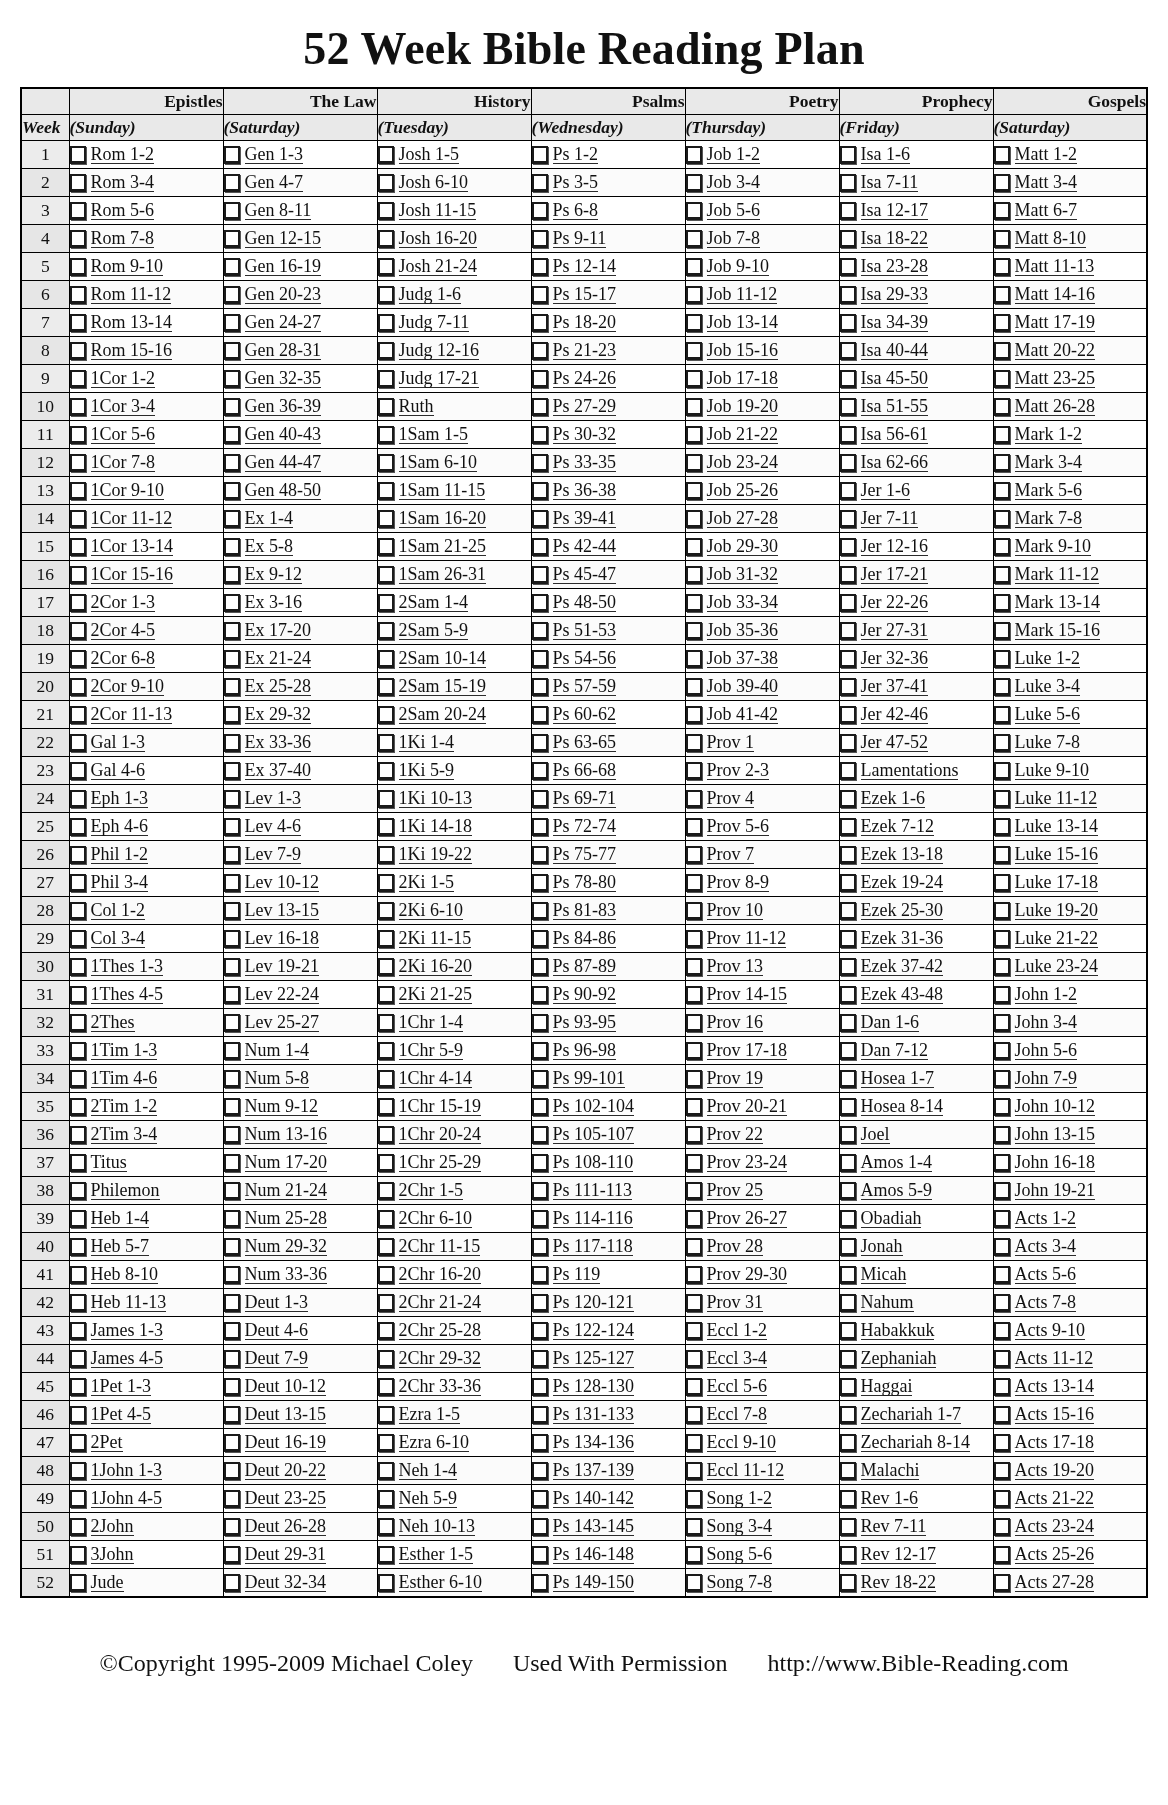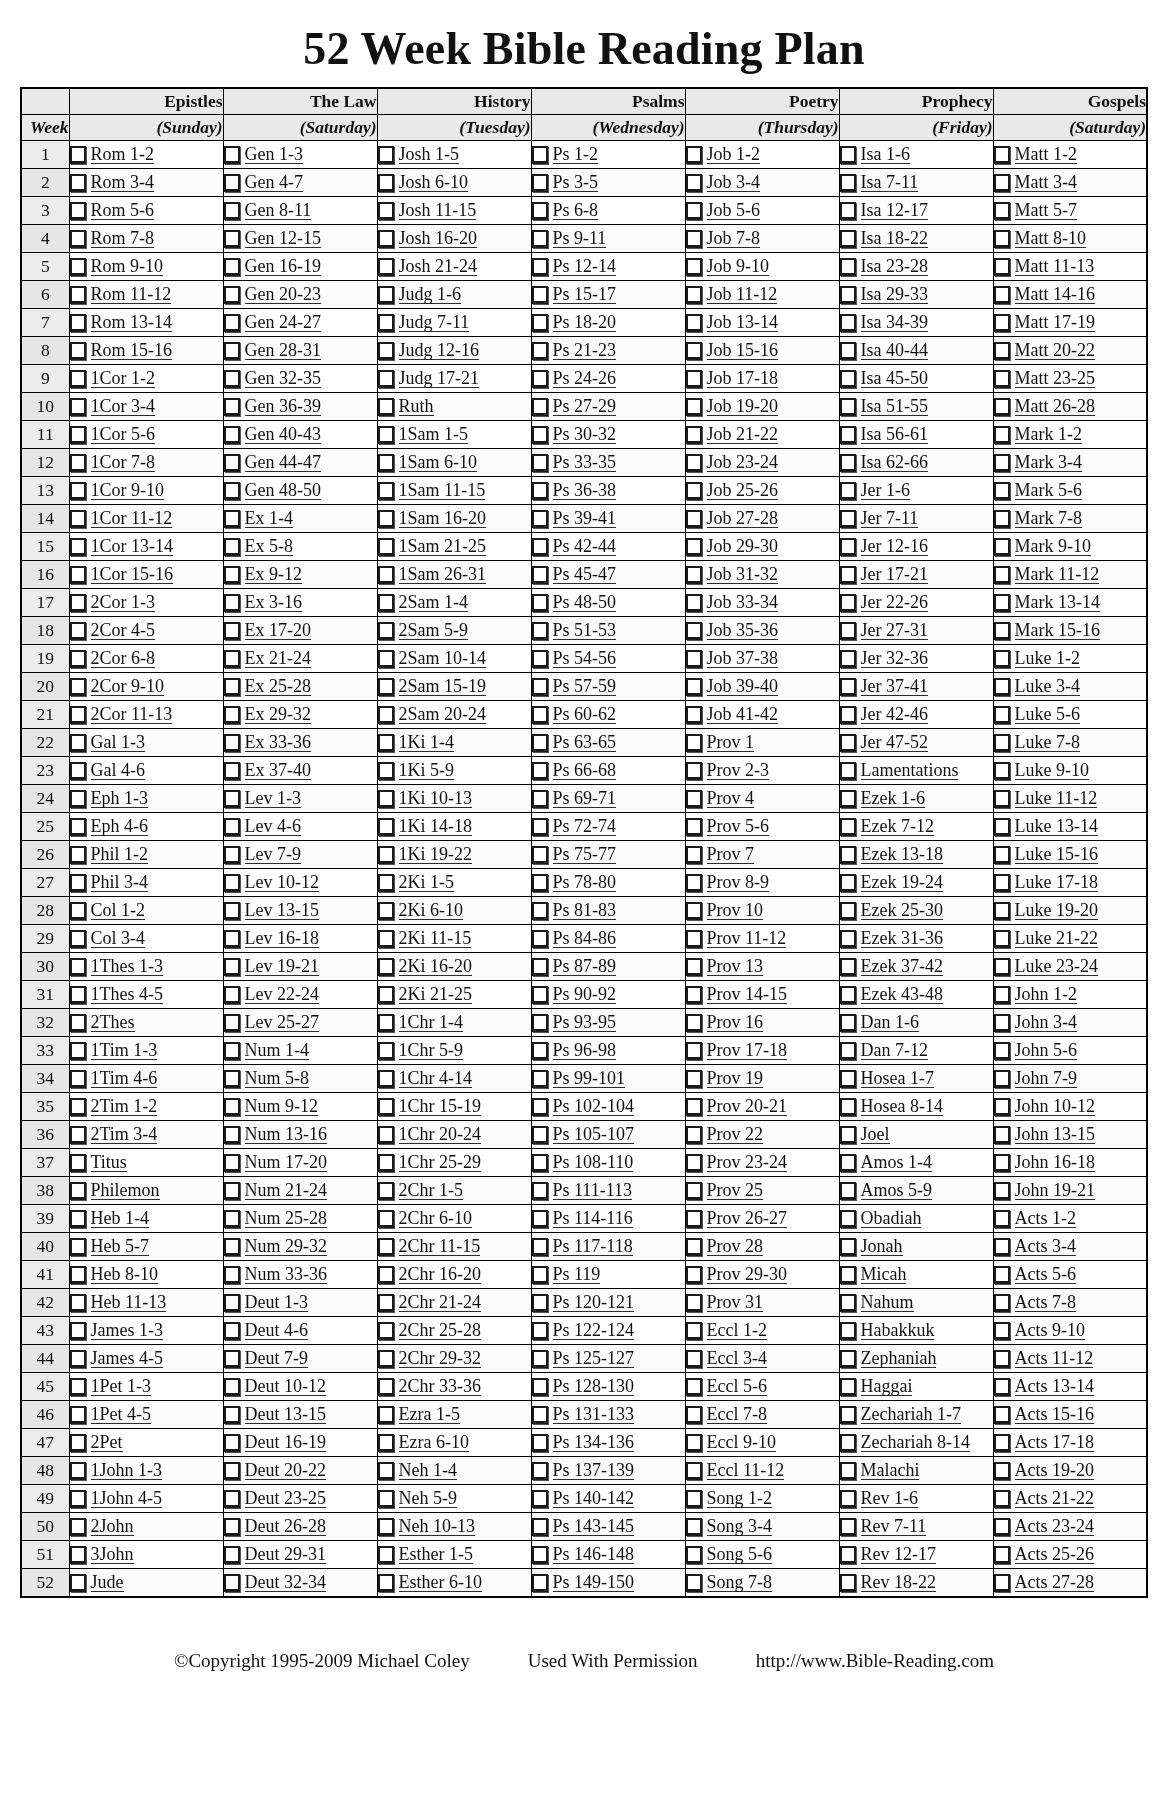--- a/index.html
+++ b/index.html
@@ -48,21 +48,21 @@
   .hdr-cat th {
     background: #e9e9e9;
     text-align: right;
     font-weight: bold;
     height: 25px;
     font-size: 19px;
     padding: 1px 0 2px 0;
   }
   .hdr-day th {
     background: #e9e9e9;
-    text-align: right;
+    text-align: left;
     font-weight: bold;
     font-style: italic;
     height: 25px;
     font-size: 19px;
     padding: 0 0 3px 0;
   }
   th.week-corner-top {
     background: #e9e9e9;
   }
   th.week-corner {
@@ -109,23 +109,23 @@
     padding-bottom: 0px;
     display: inline-block;
     line-height: 1.02;
   }
   
   col.c-week { width: 48px; }
   col.c-col  { width: 154px; }
   .footer {
     display: flex;
     justify-content: center;
-    gap: 58px;
+    gap: 40px;
     margin-top: 52px;
-    font-size: 19px;
+    font-size: 24px;
     font-family: "Liberation Serif", "DejaVu Serif", serif;
   }
   .footer span { white-space: nowrap; }
 </style>
 </head>
 <body>
 
 <div class="page">
 
   <h1 class="doc-title">52 Week Bible Reading Plan</h1>
@@ -288,21 +288,21 @@
           </td>
           <td class="reading">
             <span class="cellwrap">
               <span class="chk"></span>
               <span class="rtext">Isa 12-17</span>
             </span>
           </td>
           <td class="reading">
             <span class="cellwrap">
               <span class="chk"></span>
-              <span class="rtext">Matt 5-7</span>
+              <span class="rtext">Matt 6-7</span>
             </span>
           </td>
         </tr>
         <tr class="row-even">
           <td class="weeknum">4</td>
           <td class="reading">
             <span class="cellwrap">
               <span class="chk"></span>
               <span class="rtext">Rom 7-8</span>
             </span>

